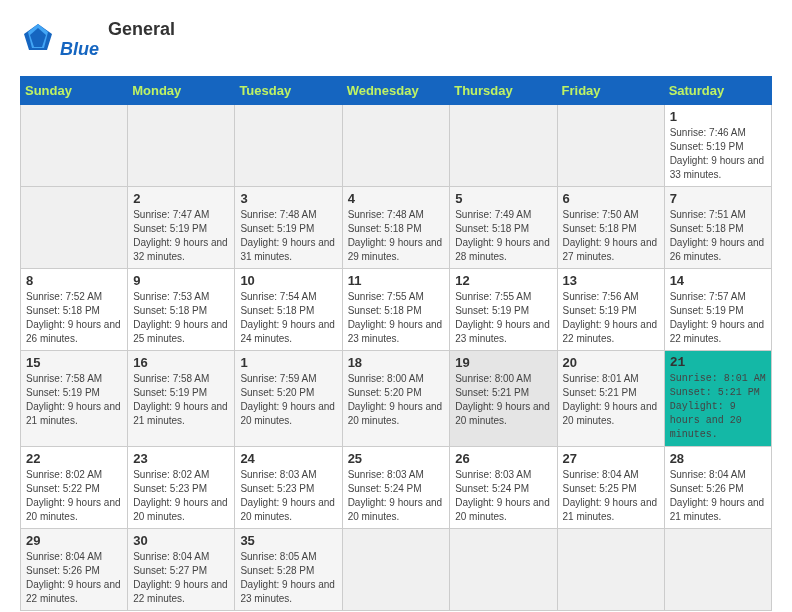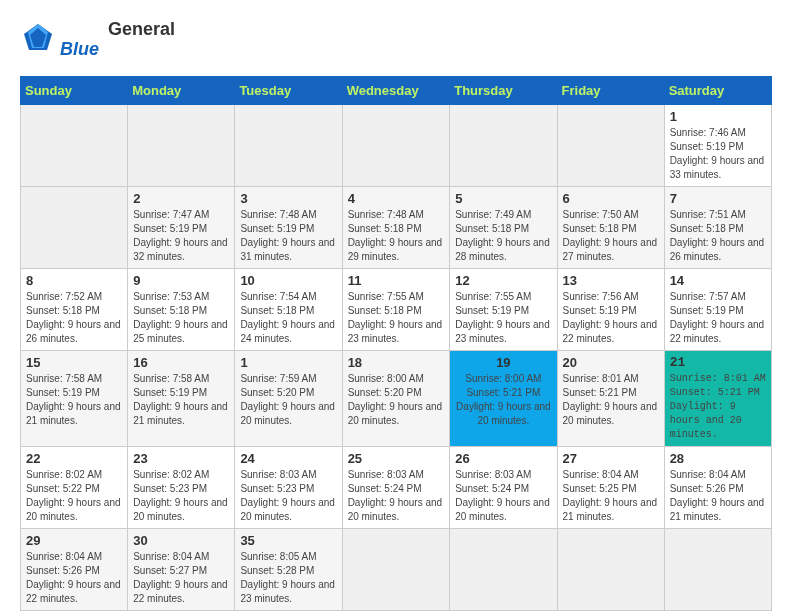--- a/index.html
+++ b/index.html
@@ -192,21 +192,21 @@
           <div class="day-info">Sunrise: 7:58 AM<br>Sunset: 5:19 PM<br>Daylight: 9 hours and 21 minutes.</div>
         </td>
         <td style="background: rgb(245, 245, 245);">
           <span class="day-num">1</span>
           <div class="day-info">Sunrise: 7:59 AM<br>Sunset: 5:20 PM<br>Daylight: 9 hours and 20 minutes.</div>
         </td>
         <td style="background: rgb(245, 245, 245);">
           <span class="day-num">18</span>
           <div class="day-info">Sunrise: 8:00 AM<br>Sunset: 5:20 PM<br>Daylight: 9 hours and 20 minutes.</div>
         </td>
-        <td style="background: #0ea5e9; text-align: center;">
+        <td style="background: #e5e5e5;">
           <span class="day-num">19</span>
           <div class="day-info">Sunrise: 8:00 AM<br>Sunset: 5:21 PM<br>Daylight: 9 hours and 20 minutes.</div>
         </td>
         <td style="background: rgb(245, 245, 245);">
           <span class="day-num">20</span>
           <div class="day-info">Sunrise: 8:01 AM<br>Sunset: 5:21 PM<br>Daylight: 9 hours and 20 minutes.</div>
         </td>
         <td style="background: #14b8a6; font-family: Liberation Mono, monospace;">
           <span class="day-num">21</span>
           <div class="day-info">Sunrise: 8:01 AM<br>Sunset: 5:21 PM<br>Daylight: 9 hours and 20 minutes.</div>

